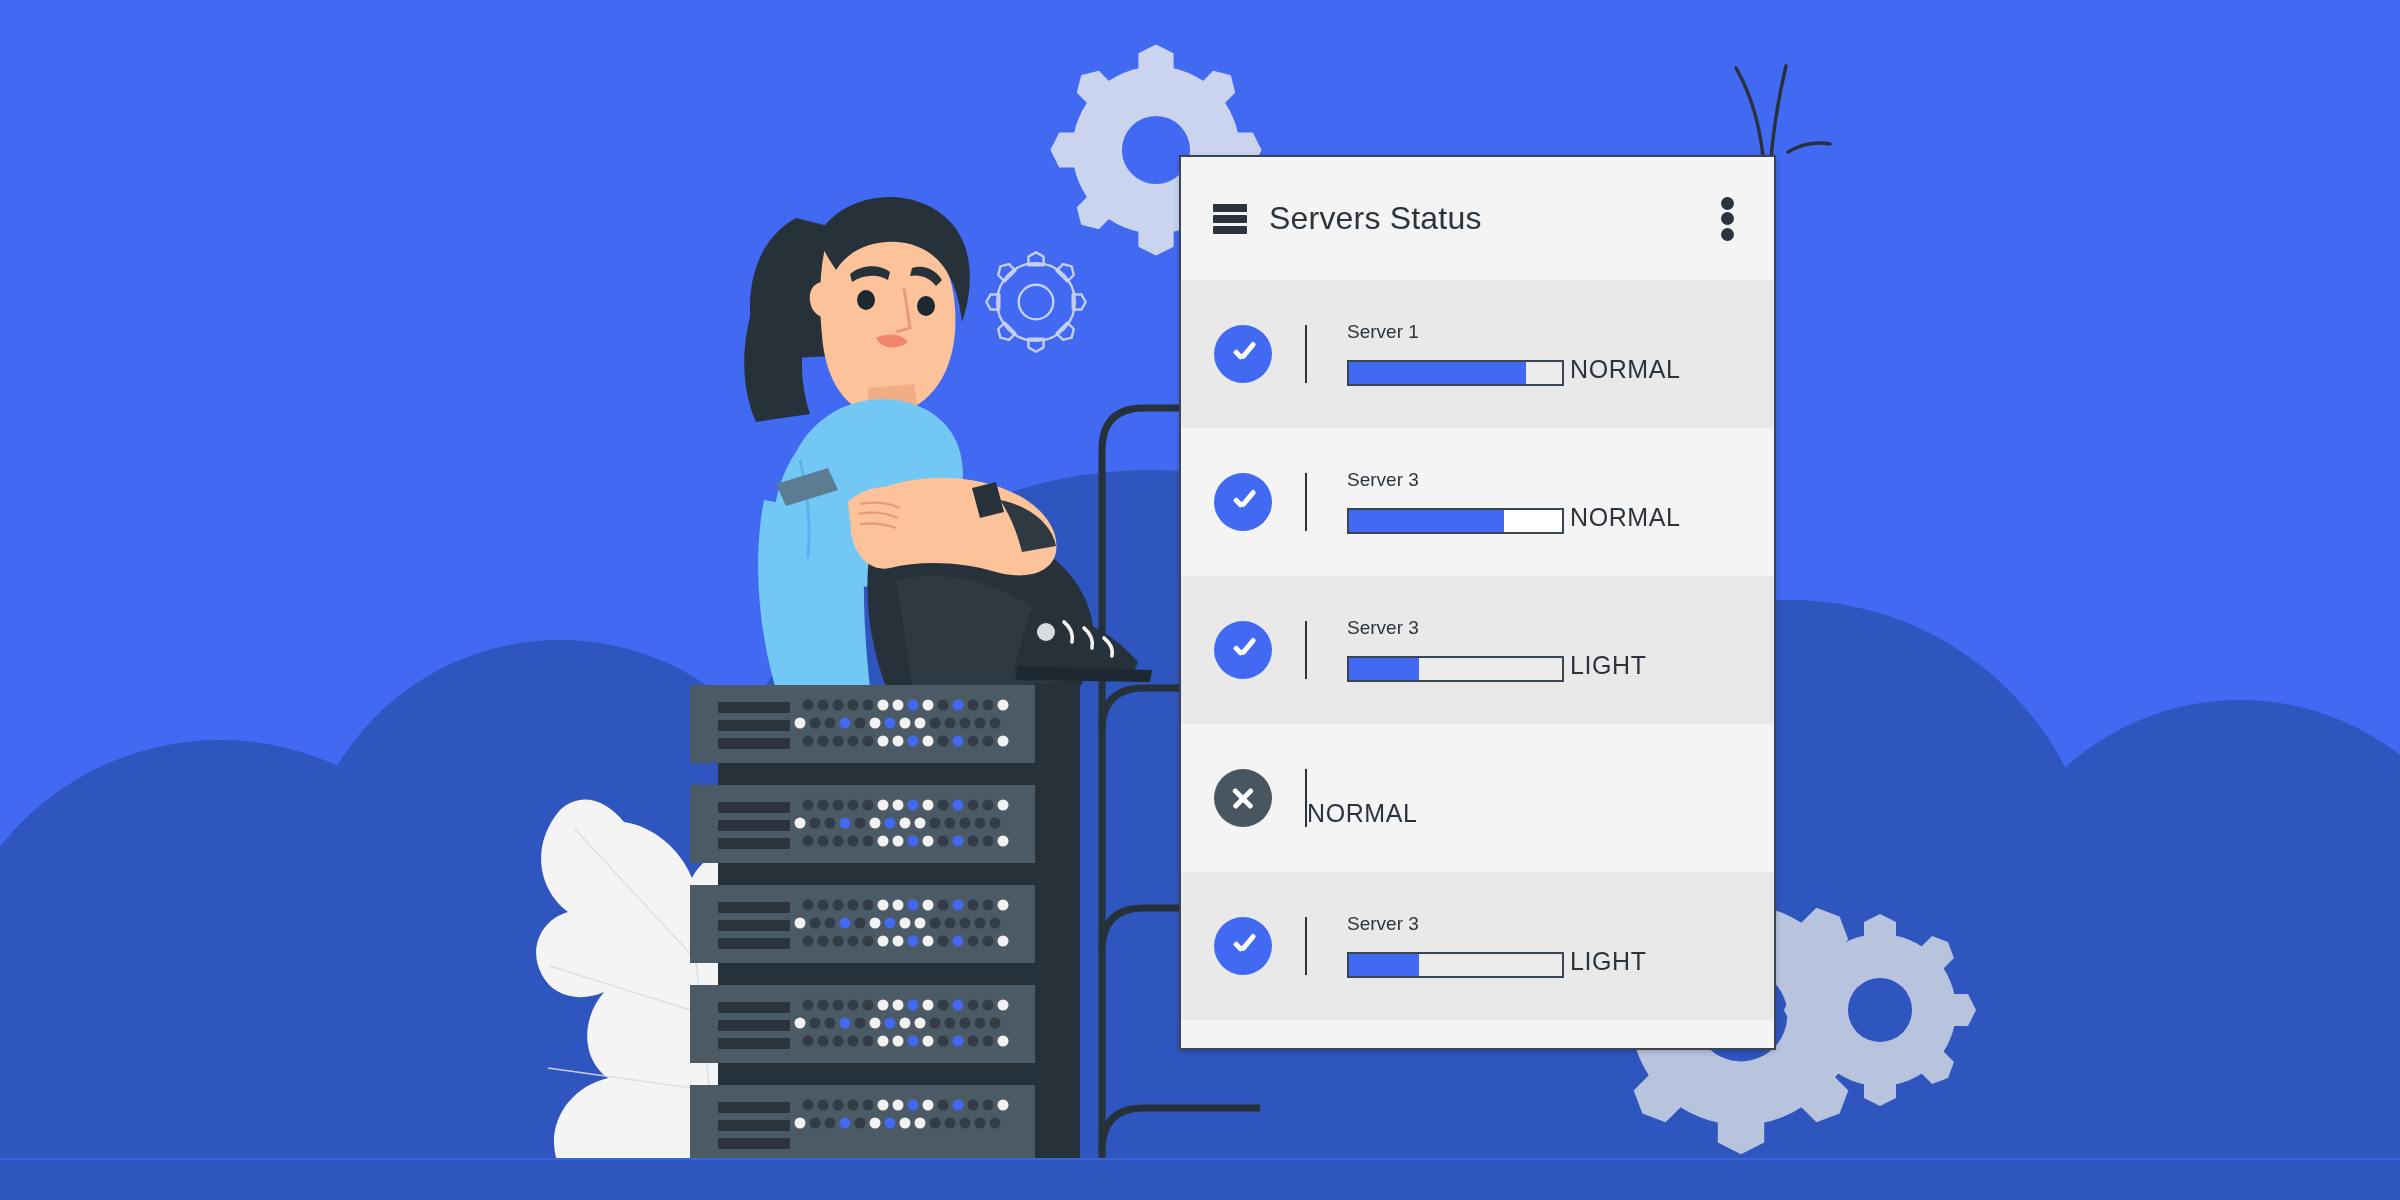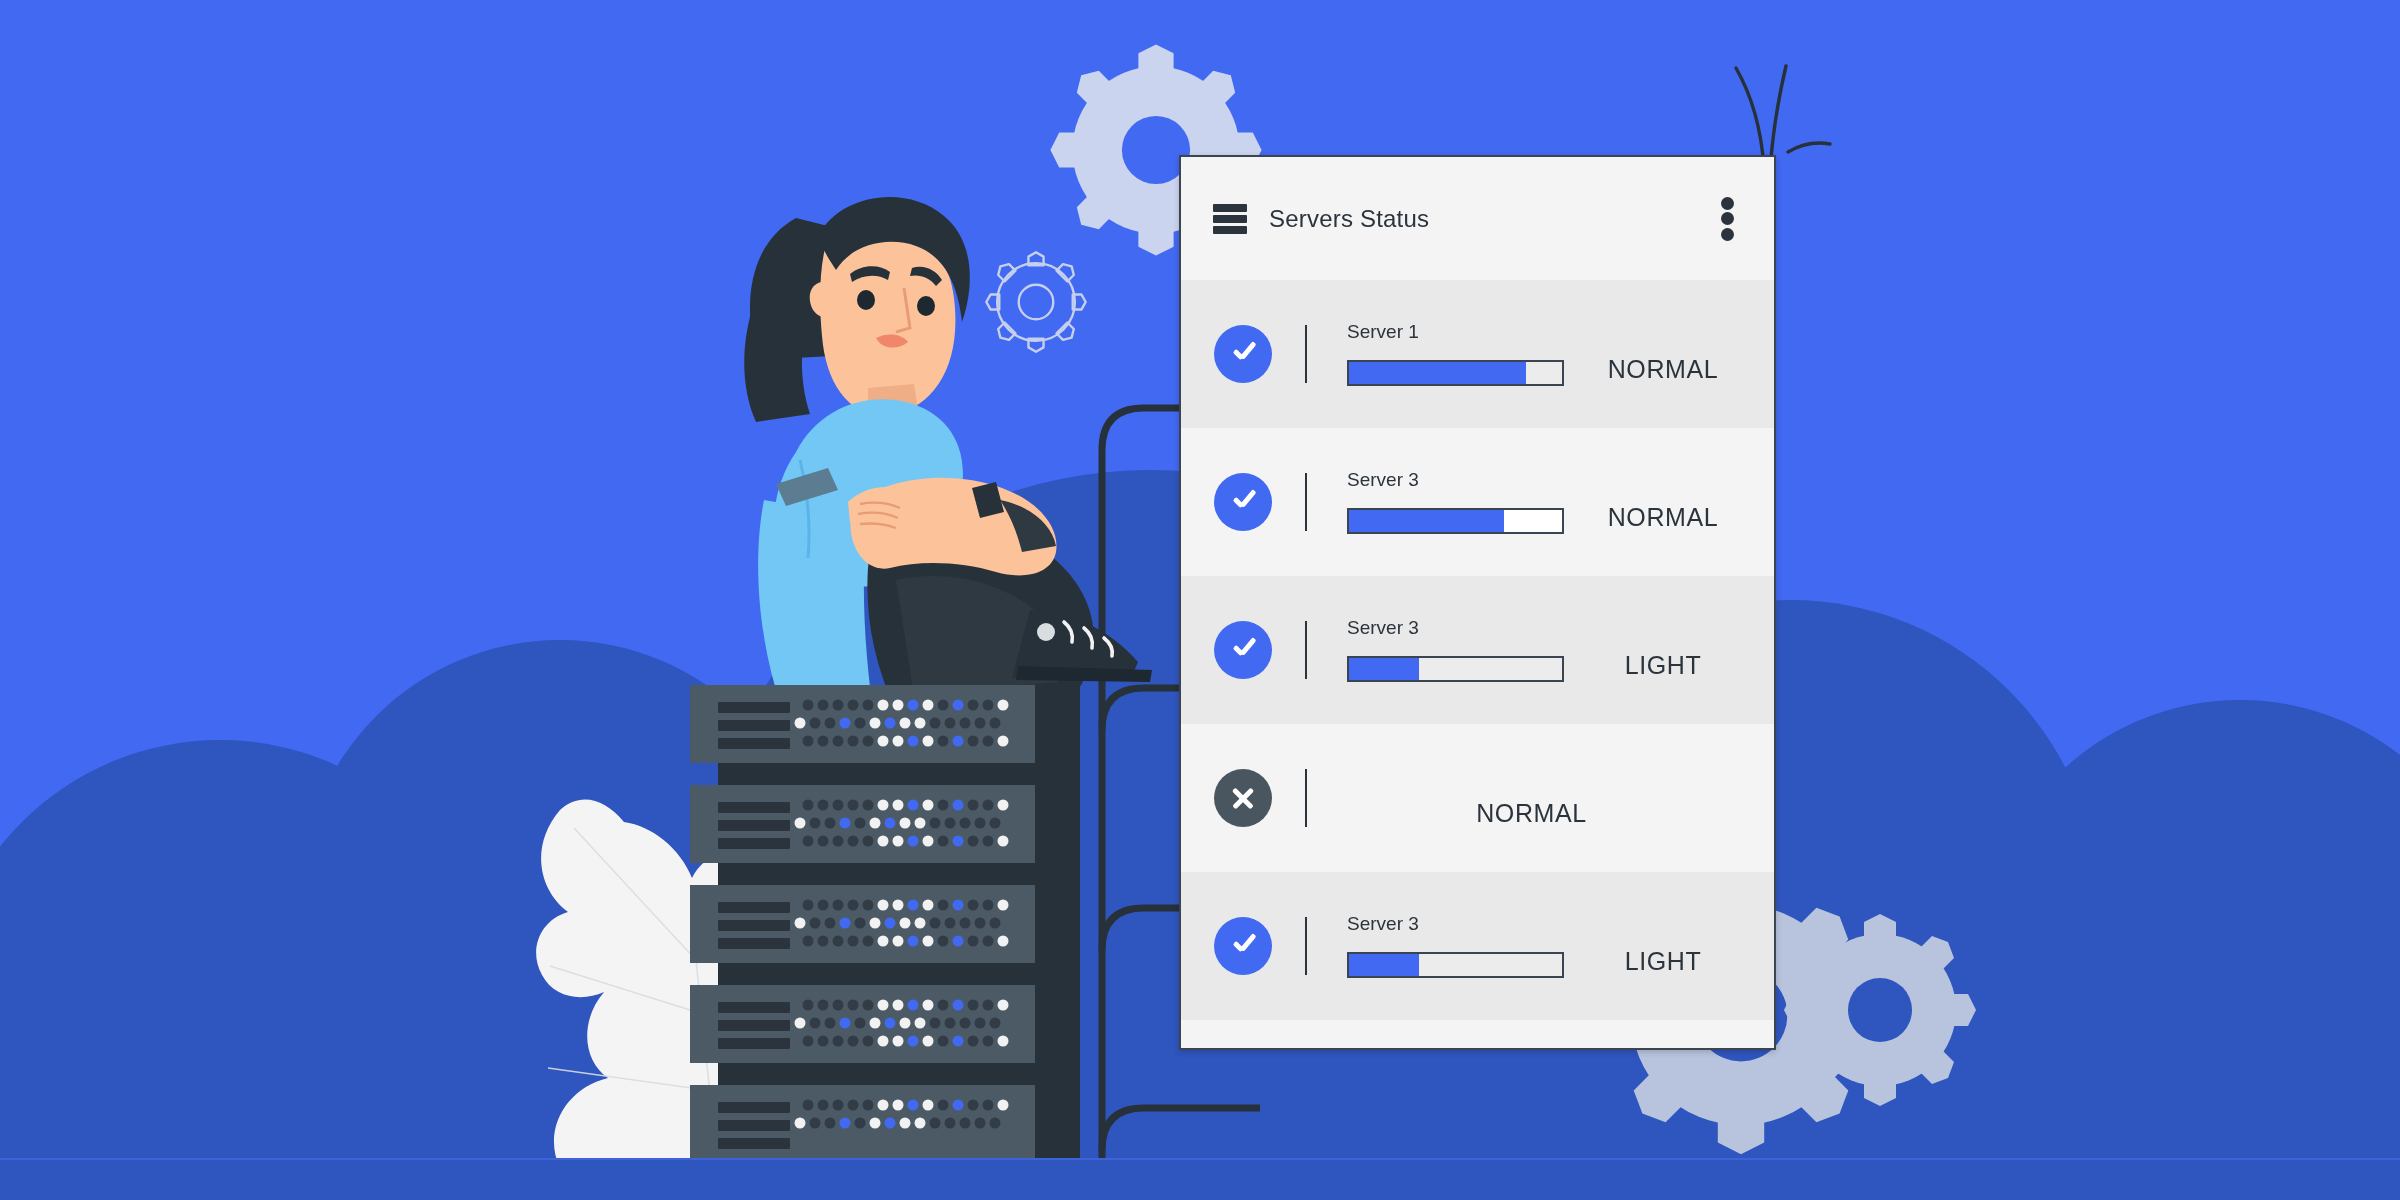--- a/index.html
+++ b/index.html
@@ -47,21 +47,21 @@
   .card{
     position:absolute;left:1179px;top:155px;width:597px;height:895px;
     background:#F4F4F4;border:2px solid #3B4551;box-sizing:border-box;
     box-shadow:0 2px 6px rgba(0,0,0,.18);
     overflow:hidden;
   }
   .card-header{height:123px;display:flex;align-items:center;padding:0 30px 0 32px;box-sizing:border-box;background:#F4F4F4;}
   .hamburger{width:34px;height:30px;display:flex;flex-direction:column;justify-content:space-between;flex:0 0 auto;}
   .hamburger span{display:block;height:8px;background:#2B343D;border-radius:1px;}
   .card-title{
-    margin-left:22px;font-size:24px;color:#2B343D;font-weight:400;letter-spacing:.2px;
+    margin-left:22px;font-size:32px;color:#2B343D;font-weight:400;letter-spacing:.2px;
     flex:1 1 auto;white-space:nowrap;
   }
   .kebab{width:34px;height:44px;display:flex;flex-direction:column;align-items:center;justify-content:space-between;flex:0 0 auto;}
   .kebab i{display:block;width:13px;height:13px;border-radius:50%;background:#2B343D;}
 
   .rows{display:block;}
   .row{
     display:flex;align-items:center;height:148px;padding:0 0 0 33px;box-sizing:border-box;position:relative;
   }
   .row.alt{background:#E9E9E9;}
@@ -94,21 +94,21 @@
   .row-body{margin-left:40px;width:223px;flex:0 0 auto;}
   .server-name{font-size:19px;color:#2B343D;line-height:1;margin-bottom:19px;white-space:nowrap;}
   .bar{
     width:217px;height:26px;border:2px solid #3B4551;box-sizing:border-box;background:#fff;
     position:relative;overflow:hidden;
   }
   .row.alt .bar{background:#ECECEC;}
   .bar-fill{position:absolute;left:0;top:0;bottom:0;background:#4169F2;}
 
   .status-text{
-    flex:1 1 auto;text-align:center;font-size:25px;color:#2B343D;letter-spacing:.6px;
+    flex:1 1 auto;font-size:25px;color:#2B343D;letter-spacing:.6px;
     white-space:nowrap;padding-right:18px;margin-top:30px;
   }
 </style>
 </head>
 <body>
 
 <div class="stage">
 
   <div class="bg-base"></div>
   <div class="cloud c1"></div>

